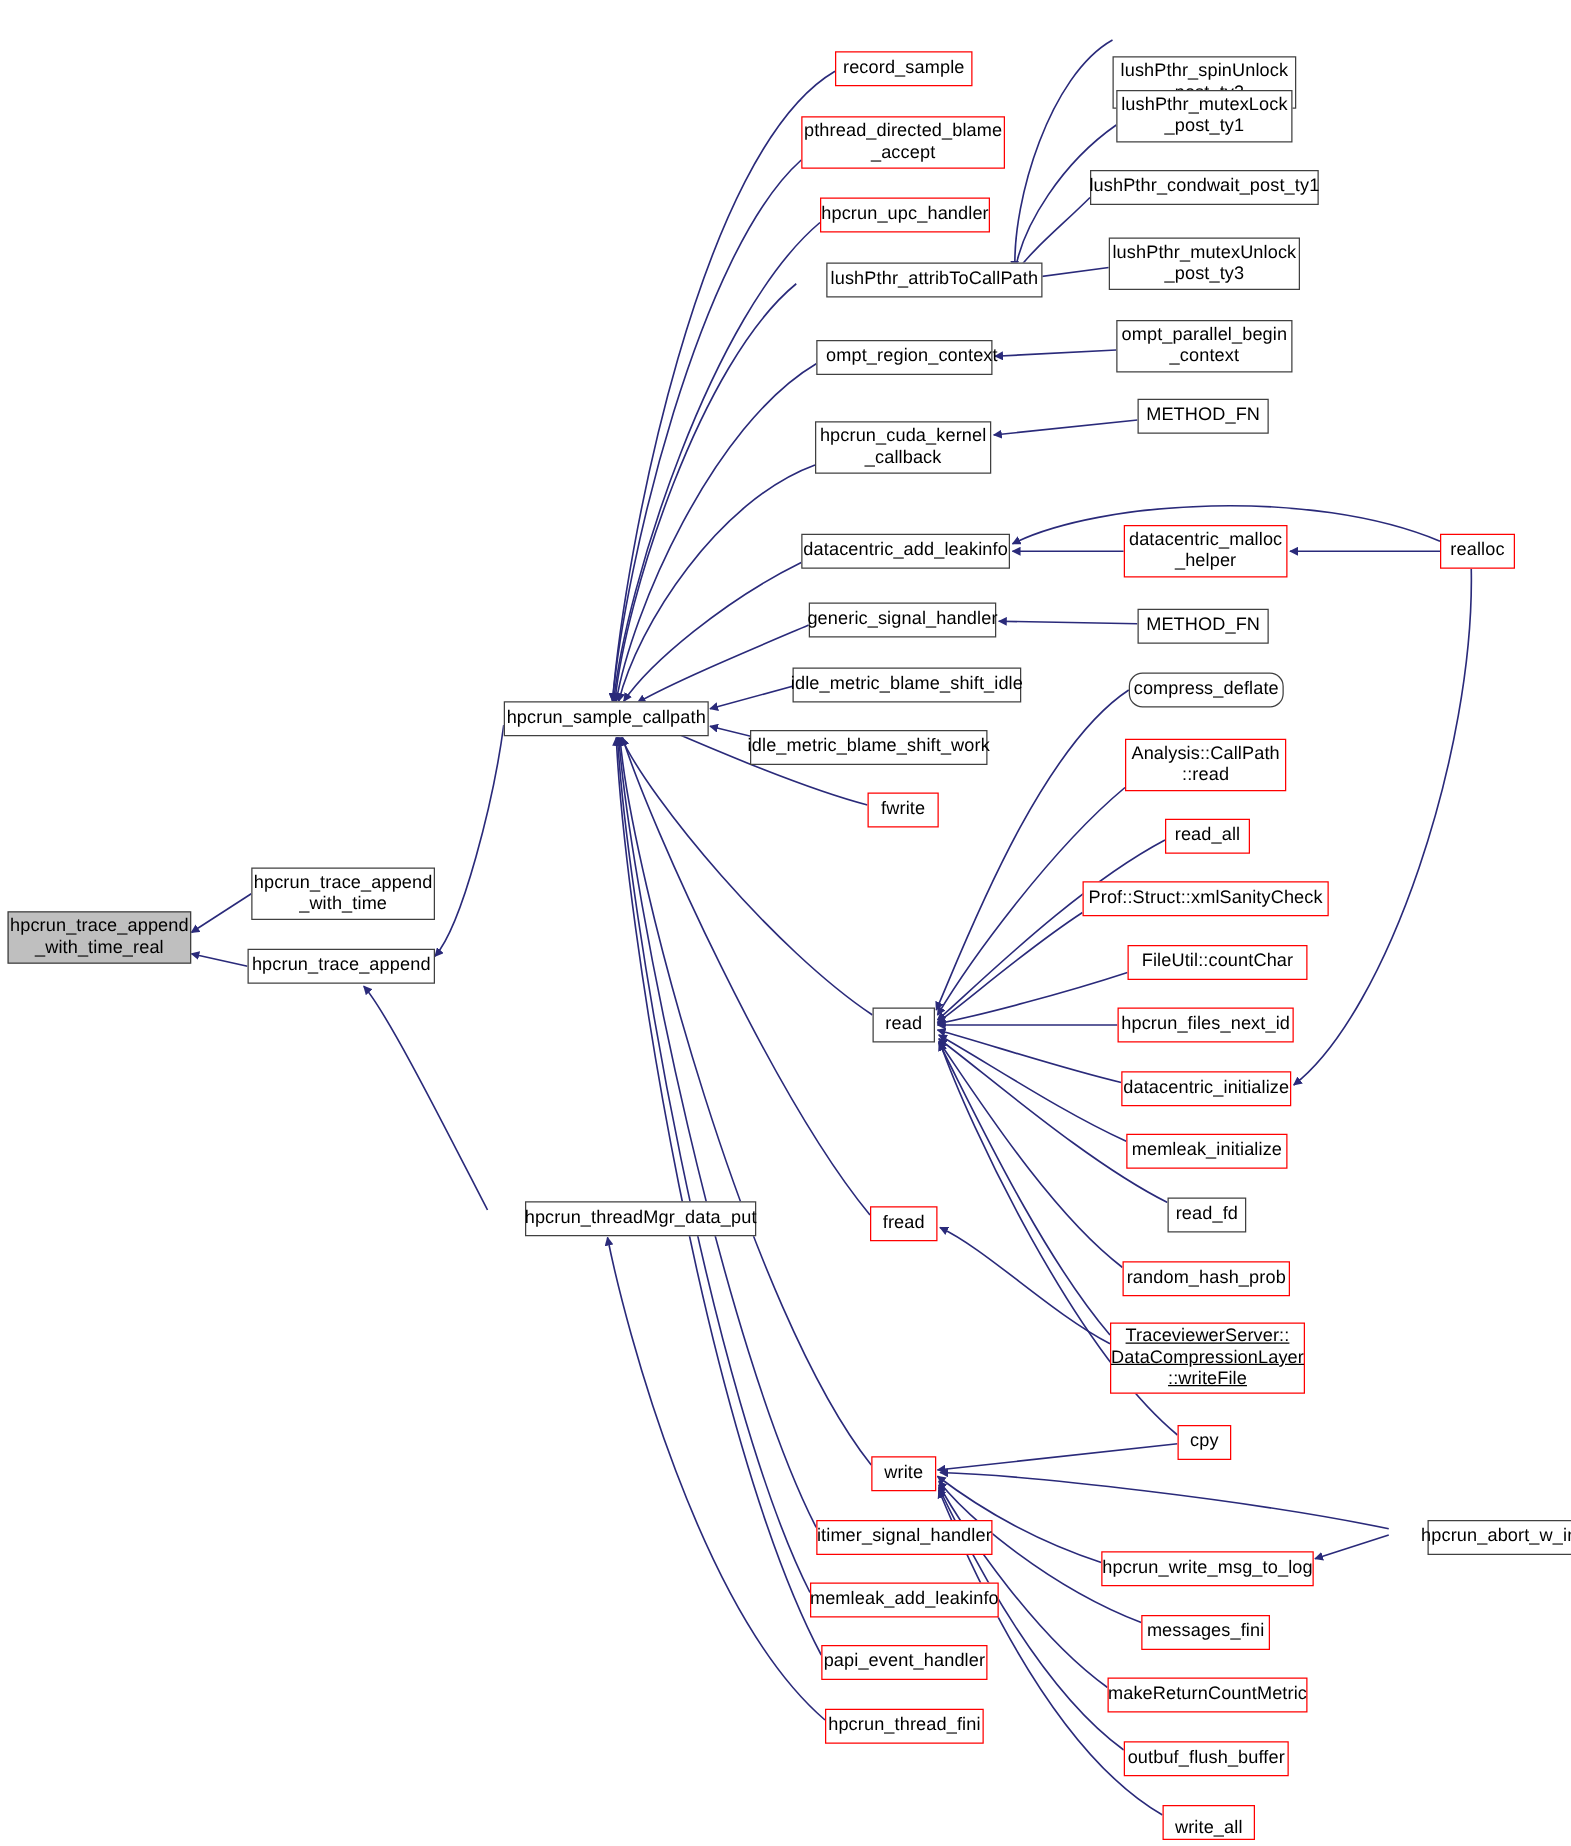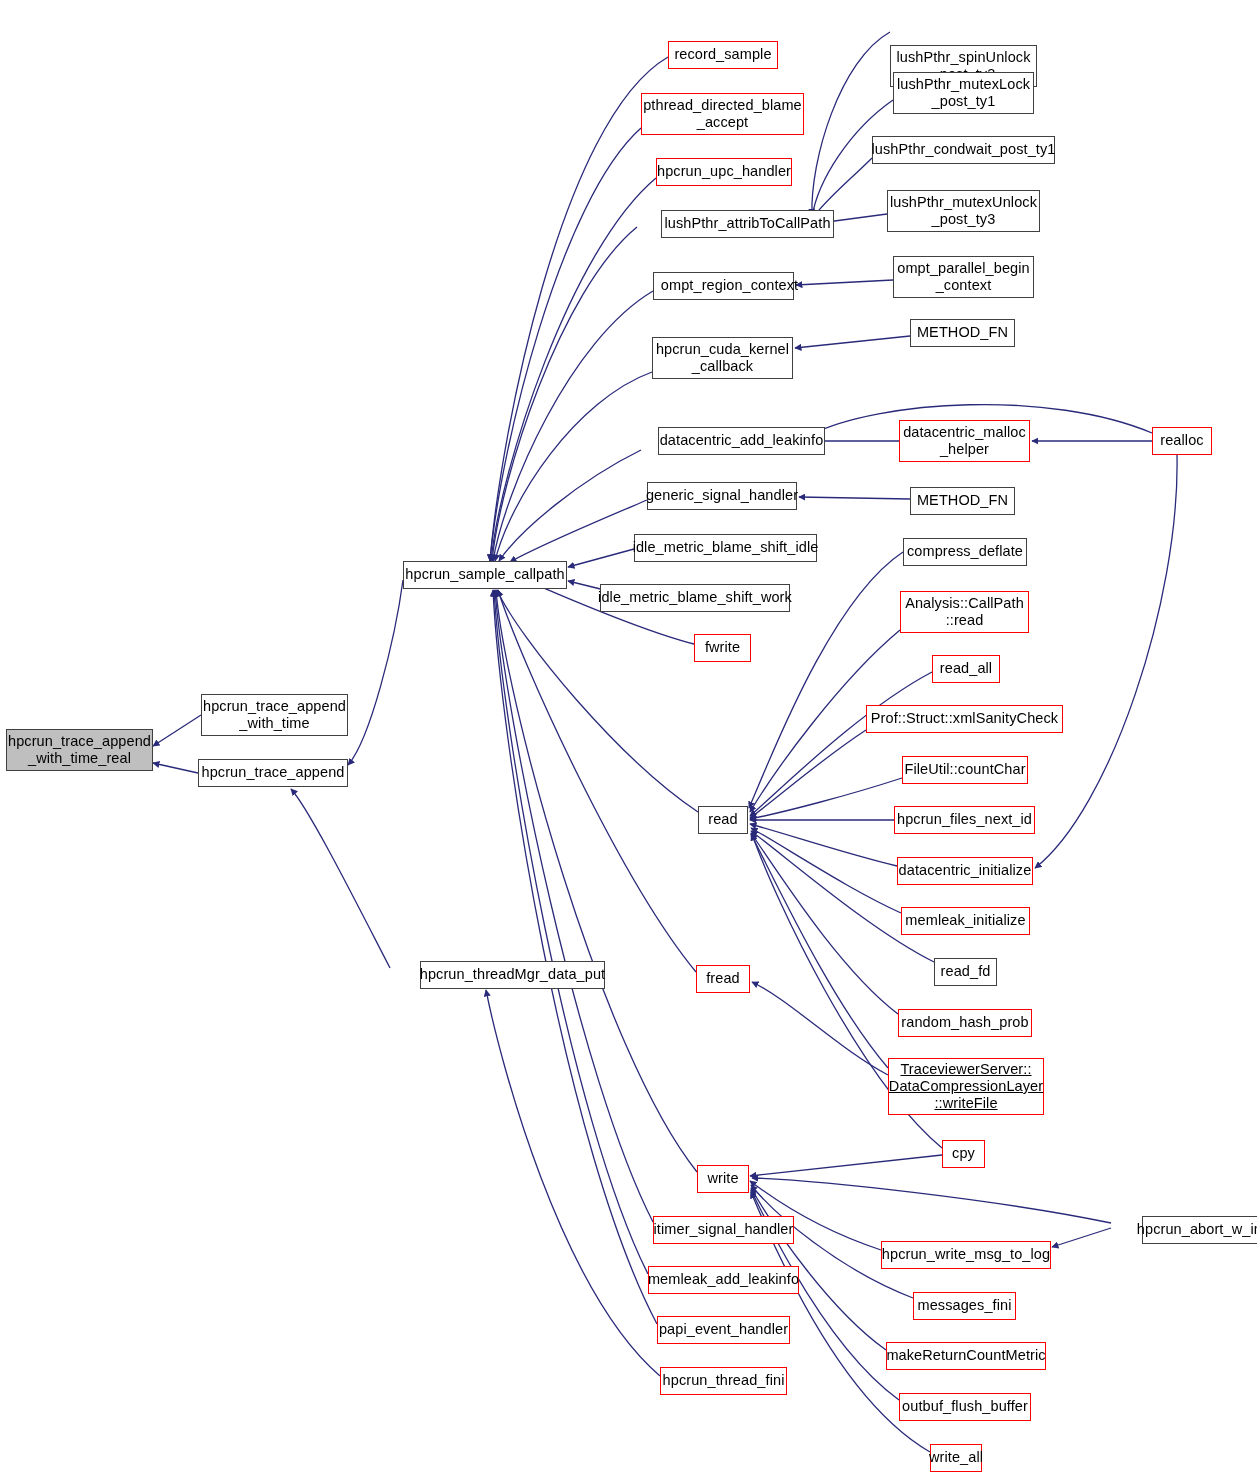--- a/index.html
+++ b/index.html
@@ -122,21 +122,21 @@
   </svg>
   <div id="node-layer">
       <div class="node red" style="left: 668px; top: 41px; width: 110px; height: 28px;"><span class="node-label">record_sample</span></div>
       <div class="node red" style="left: 641px; top: 93px; width: 163px; height: 42px;"><span class="node-label">pthread_directed_blame
 _accept</span></div>
       <div class="node red" style="left: 656px; top: 158px; width: 136px; height: 28px;"><span class="node-label">hpcrun_upc_handler</span></div>
       <div class="node" style="left: 637px; top: 210px; width: 173px; height: 28px; margin-left: 24px;"><span class="node-label">lushPthr_attribToCallPath</span></div>
       <div class="node" style="left: 653px; top: 272px; width: 141px; height: 28px; padding-left: 12px;"><span class="node-label">ompt_region_context</span></div>
       <div class="node" style="left: 652px; top: 337px; width: 141px; height: 42px;"><span class="node-label">hpcrun_cuda_kernel
 _callback</span></div>
-      <div class="node" style="left: 641px; top: 427px; width: 167px; height: 28px; margin-left: 17px;"><span class="node-label">datacentric_add_leakinfo</span></div>
+      <div class="node" style="left: 641px; top: 427px; width: 167px; height: 28px;"><span class="node-label">datacentric_add_leakinfo</span></div>
       <div class="node" style="left: 647px; top: 482px; width: 150px; height: 28px;"><span class="node-label">generic_signal_handler</span></div>
       <div class="node" style="left: 634px; top: 534px; width: 183px; height: 28px;"><span class="node-label">idle_metric_blame_shift_idle</span></div>
       <div class="node" style="left: 600px; top: 584px; width: 190px; height: 28px;"><span class="node-label">idle_metric_blame_shift_work</span></div>
       <div class="node red" style="left: 694px; top: 634px; width: 57px; height: 28px;"><span class="node-label">fwrite</span></div>
       <div class="node" style="left: 698px; top: 806px; width: 50px; height: 28px;"><span class="node-label">read</span></div>
       <div class="node red" style="left: 696px; top: 965px; width: 54px; height: 28px;"><span class="node-label">fread</span></div>
       <div class="node red" style="left: 697px; top: 1165px; width: 52px; height: 28px;"><span class="node-label">write</span></div>
       <div class="node red" style="left: 653px; top: 1216px; width: 141px; height: 28px;"><span class="node-label">itimer_signal_handler</span></div>
       <div class="node red" style="left: 648px; top: 1266px; width: 151px; height: 28px;"><span class="node-label">memleak_add_leakinfo</span></div>
       <div class="node red" style="left: 657px; top: 1316px; width: 133px; height: 28px;"><span class="node-label">papi_event_handler</span></div>
@@ -155,35 +155,35 @@
       <div class="node" style="left: 872px; top: 136px; width: 183px; height: 28px; text-align: right;"><span class="node-label">lushPthr_condwait_post_ty1</span></div>
       <div class="node" style="left: 887px; top: 190px; width: 153px; height: 42px;"><span class="node-label">lushPthr_mutexUnlock
 _post_ty3</span></div>
       <div class="node" style="left: 893px; top: 256px; width: 141px; height: 42px;"><span class="node-label">ompt_parallel_begin
 _context</span></div>
       <div class="node" style="left: 910px; top: 319px; width: 105px; height: 28px;"><span class="node-label">METHOD_FN</span></div>
       <div class="node red" style="left: 899px; top: 420px; width: 131px; height: 42px;"><span class="node-label">datacentric_malloc
 _helper</span></div>
       <div class="node" style="left: 910px; top: 487px; width: 105px; height: 28px;"><span class="node-label">METHOD_FN</span></div>
       <div class="node red" style="left: 1152px; top: 427px; width: 60px; height: 28px;"><span class="node-label">realloc</span></div>
-      <div class="node" style="left: 903px; top: 538px; width: 124px; height: 28px;"><span class="node-label">compress_deflate</span></div>
+      <div class="node" style="left: 903px; top: 538px; width: 124px; height: 28px; border-radius: 11px;"><span class="node-label">compress_deflate</span></div>
       <div class="node red" style="left: 900px; top: 591px; width: 129px; height: 42px;"><span class="node-label">Analysis::CallPath
 ::read</span></div>
       <div class="node red" style="left: 932px; top: 655px; width: 68px; height: 28px;"><span class="node-label">read_all</span></div>
       <div class="node red" style="left: 866px; top: 705px; width: 197px; height: 28px;"><span class="node-label">Prof::Struct::xmlSanityCheck</span></div>
-      <div class="node red" style="left: 902px; top: 756px; width: 126px; height: 28px;"><span class="node-label">FileUtil::countChar</span></div>
+      <div class="node red" style="left: 902px; top: 756px; width: 144px; height: 28px;"><span class="node-label">FileUtil::countChar</span></div>
       <div class="node red" style="left: 894px; top: 806px; width: 141px; height: 28px;"><span class="node-label">hpcrun_files_next_id</span></div>
       <div class="node red" style="left: 897px; top: 857px; width: 136px; height: 28px;"><span class="node-label">datacentric_initialize</span></div>
       <div class="node red" style="left: 901px; top: 907px; width: 129px; height: 28px;"><span class="node-label">memleak_initialize</span></div>
       <div class="node" style="left: 934px; top: 958px; width: 63px; height: 28px;"><span class="node-label">read_fd</span></div>
       <div class="node red" style="left: 898px; top: 1009px; width: 134px; height: 28px;"><span class="node-label">random_hash_prob</span></div>
       <div class="node red" style="left: 888px; top: 1058px; width: 156px; height: 57px; text-decoration: underline;"><span class="node-label">TraceviewerServer::
 DataCompressionLayer
 ::writeFile</span></div>
       <div class="node red" style="left: 942px; top: 1140px; width: 43px; height: 28px;"><span class="node-label">cpy</span></div>
       <div class="node" style="left: 1142px; top: 1216px; width: 127px; height: 28px; justify-content: center;"><span class="node-label">hpcrun_abort_w_info</span></div>
       <div class="node red" style="left: 881px; top: 1241px; width: 170px; height: 28px;"><span class="node-label">hpcrun_write_msg_to_log</span></div>
       <div class="node red" style="left: 913px; top: 1292px; width: 103px; height: 28px;"><span class="node-label">messages_fini</span></div>
       <div class="node red" style="left: 886px; top: 1342px; width: 160px; height: 28px;"><span class="node-label">makeReturnCountMetric</span></div>
       <div class="node red" style="left: 899px; top: 1393px; width: 132px; height: 28px;"><span class="node-label">outbuf_flush_buffer</span></div>
-      <div class="node red" style="left: 930px; top: 1444px; width: 52px; height: 28px;"><span class="node-label">write_all</span></div>
+      <div class="node red" style="left: 930px; top: 1444px; width: 74px; height: 28px; align-items: flex-end;"><span class="node-label">write_all</span></div>
     </div>
 </div>
 
 </body></html>

